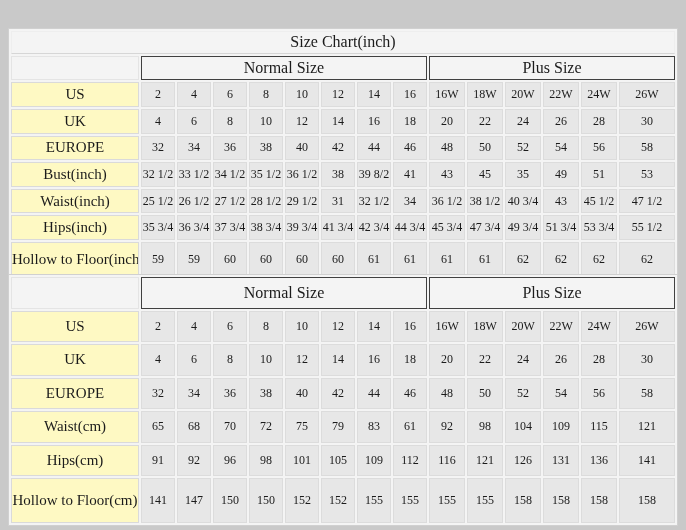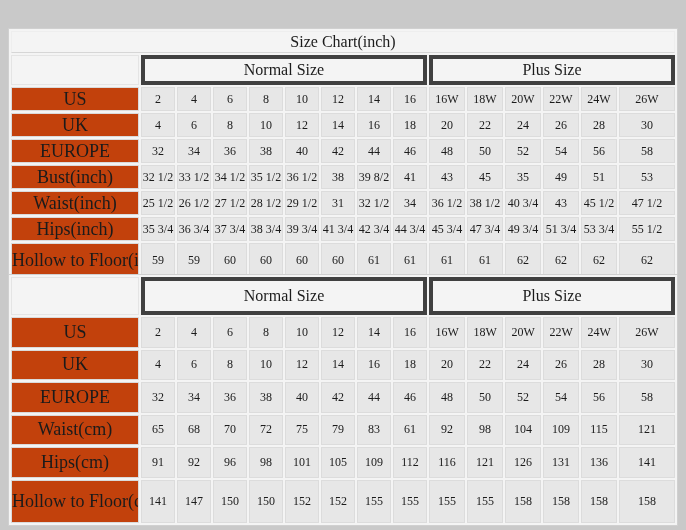--- a/index.html
+++ b/index.html
@@ -44,29 +44,29 @@
     background: #f4f4f4;
     font-size: 16px;
     height: 20px;
     border: 1px solid #eeeeee;
     border-bottom: 1px solid #d6d6d6;
   }
   .group-cell {
     background: #f4f4f4;
     font-size: 16px;
     height: 22px;
-    border: 4px solid #404040;
+    border: 1px solid #404040;
   }
   .corner-cell {
     background: #f4f4f4;
     border: 1px solid #e4e4e4;
   }
   .label-cell {
-    background: #c2410c;
-    font-size: 18px;
+    background: #fef9c3;
+    font-size: 15px;
     border: 1px solid #dadada;
   }
   .data-cell {
     background: #e7e7e7;
     font-size: 12px;
     border: 1px solid #dcdcdc;
   }
   tr.data-row { height: 24px; }
   tr.tall-row { height: 34px; }
 </style>

